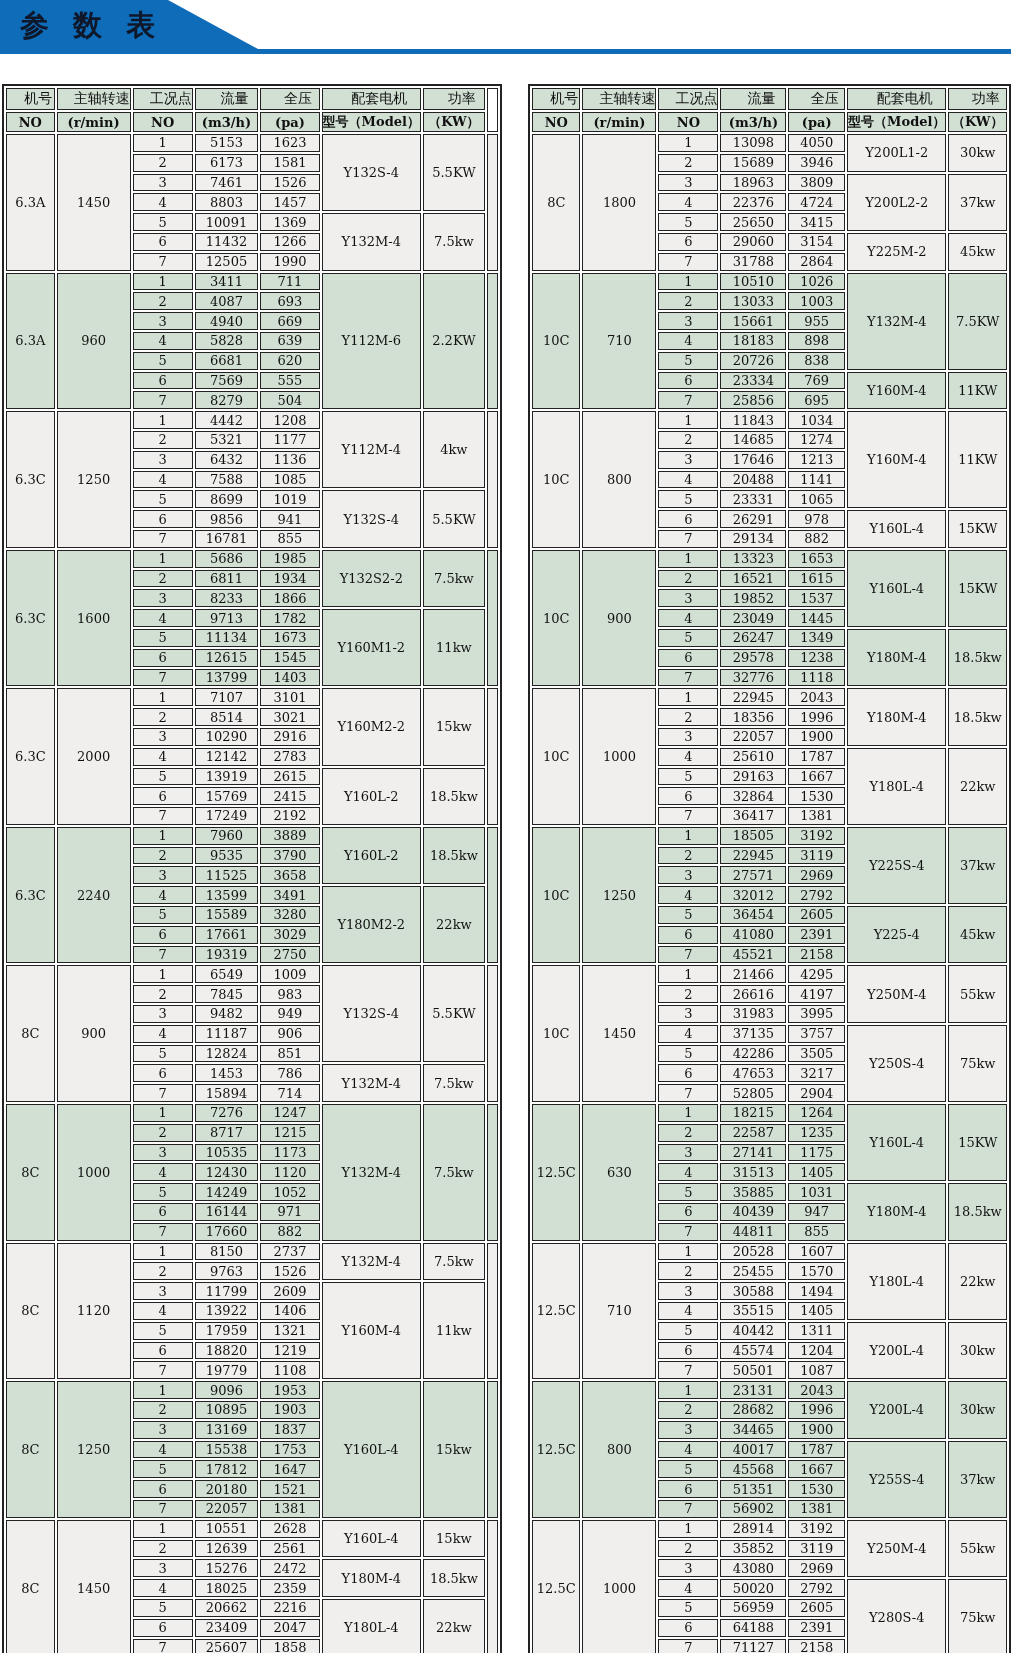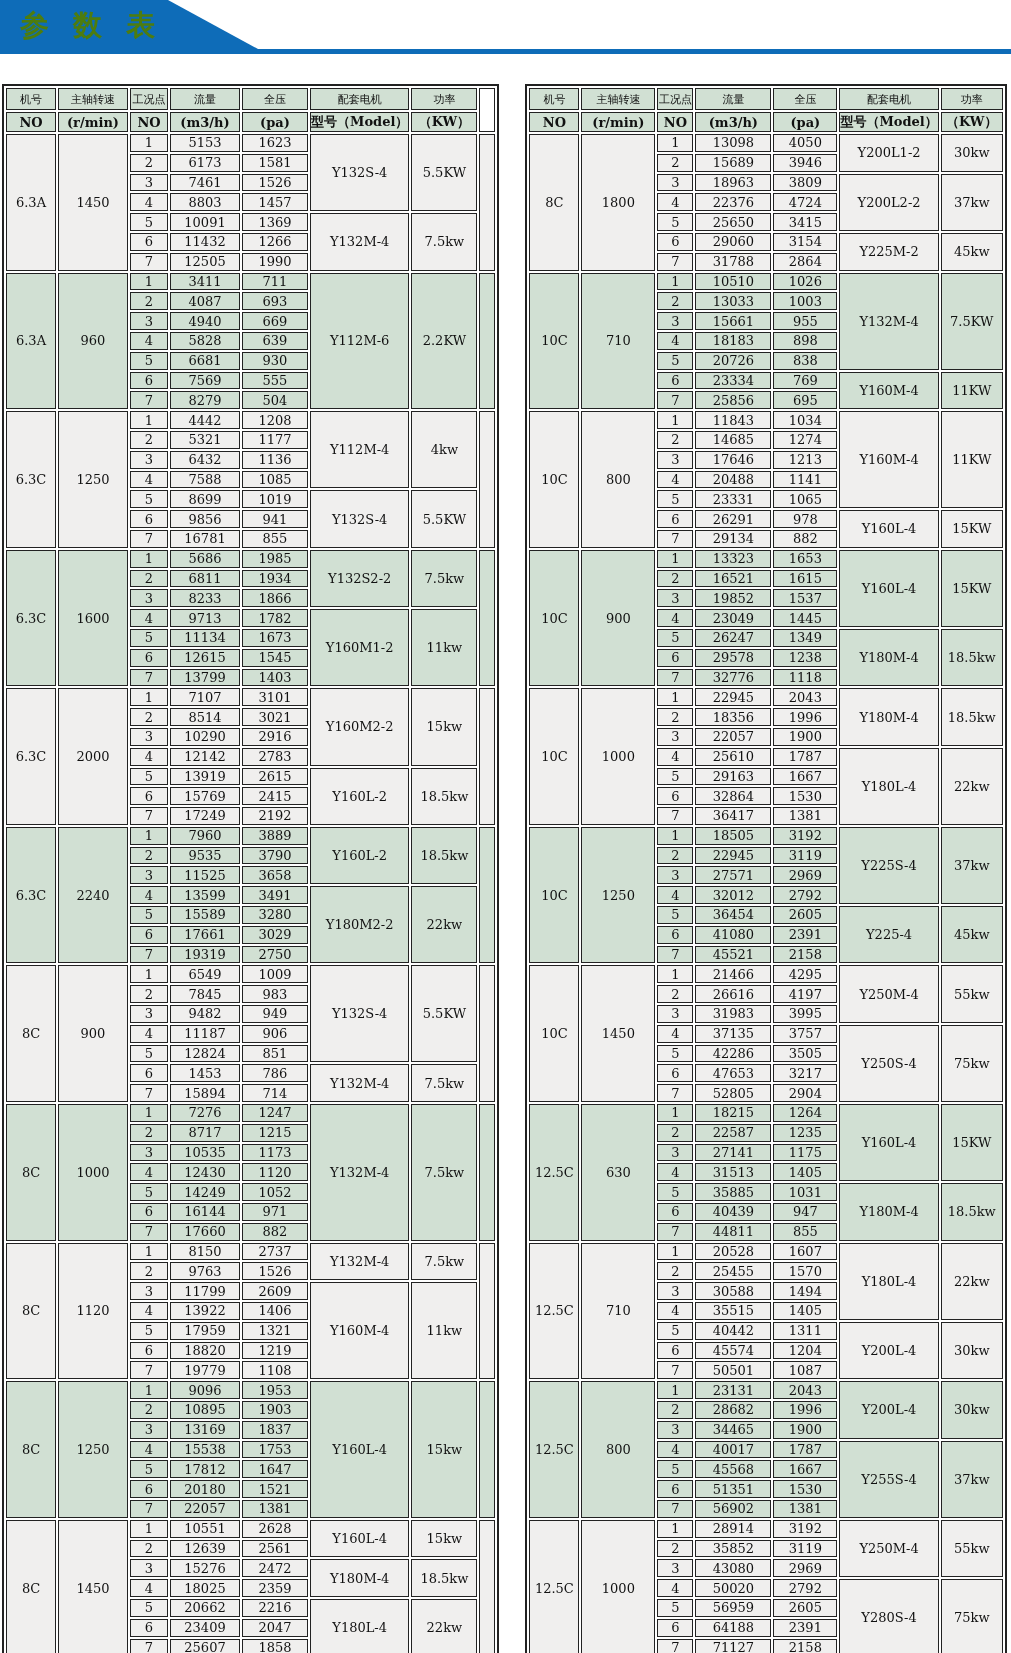--- a/index.html
+++ b/index.html
@@ -13,36 +13,36 @@
     background:var(--blue,#0e6cb8);
     clip-path:polygon(0 0,168px 0,258px 100%,0 100%);
   }
   .banner-underline{
     position:absolute;top:49px;left:0;width:1011px;height:5px;
     background:var(--blue,#0e6cb8);
   }
   .banner-title{
     position:absolute;top:6px;left:20px;
     font-family:"DejaVu Sans","Liberation Sans",sans-serif;
-    font-weight:bold;font-size:29px;line-height:38px;color:#4d7c0f;letter-spacing:7px;
+    font-weight:bold;font-size:29px;line-height:38px;color:#0f172a;letter-spacing:7px;
     white-space:pre;
   }
   
   .tables{position:absolute;top:84px;left:2px;display:flex;align-items:flex-start;}
   table.ptable{
     border-collapse:separate;border-spacing:2px;background:#fff;
     border:2px solid var(--border,#222);table-layout:fixed;
   }
   table.ptable.right{margin-left:26px;}
   .ptable th,.ptable td{
     border:1px solid var(--border,#222);
     text-align:center;vertical-align:middle;padding:0;
     font-size:13px;color:#111;overflow:hidden;white-space:nowrap;
   }
-  .ptable th.h1{height:20px;font-size:11px;font-weight:normal;background:var(--green,#d1e0d3);}
+  .ptable th.h1{height:20px;font-size:14px;font-weight:normal;background:var(--green,#d1e0d3);padding-left:16px;}
   .ptable th.h2{height:15px;font-weight:bold;background:var(--green,#d1e0d3);}
   .ptable td{height:15.8px;}
   .ptable tr.g1 td{background:var(--gray,#f0efee);}
   .ptable tr.g2 td{background:var(--green,#d1e0d3);}
   .ptable td.spacer,.ptable th.spacer{background:#fff;}
 </style>
 </head>
 <body>
 
 <div class="page" style="--blue: #0e6cb8; --gray: #f0efee; --green: #d1e0d3; --border: #222222;">
@@ -148,21 +148,21 @@
             <td class="cp">669</td>
           </tr>
           <tr class="g2">
             <td class="cn">4</td>
             <td class="cf">5828</td>
             <td class="cp">639</td>
           </tr>
           <tr class="g2">
             <td class="cn">5</td>
             <td class="cf">6681</td>
-            <td class="cp">930</td>
+            <td class="cp">620</td>
           </tr>
           <tr class="g2">
             <td class="cn">6</td>
             <td class="cf">7569</td>
             <td class="cp">555</td>
           </tr>
           <tr class="g2">
             <td class="cn">7</td>
             <td class="cf">8279</td>
             <td class="cp">504</td>

